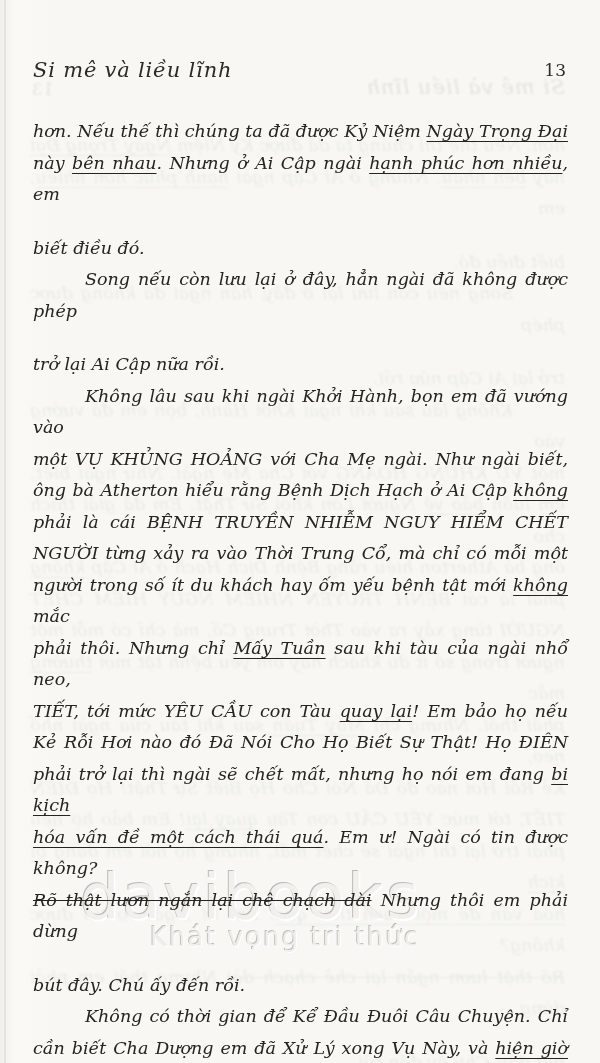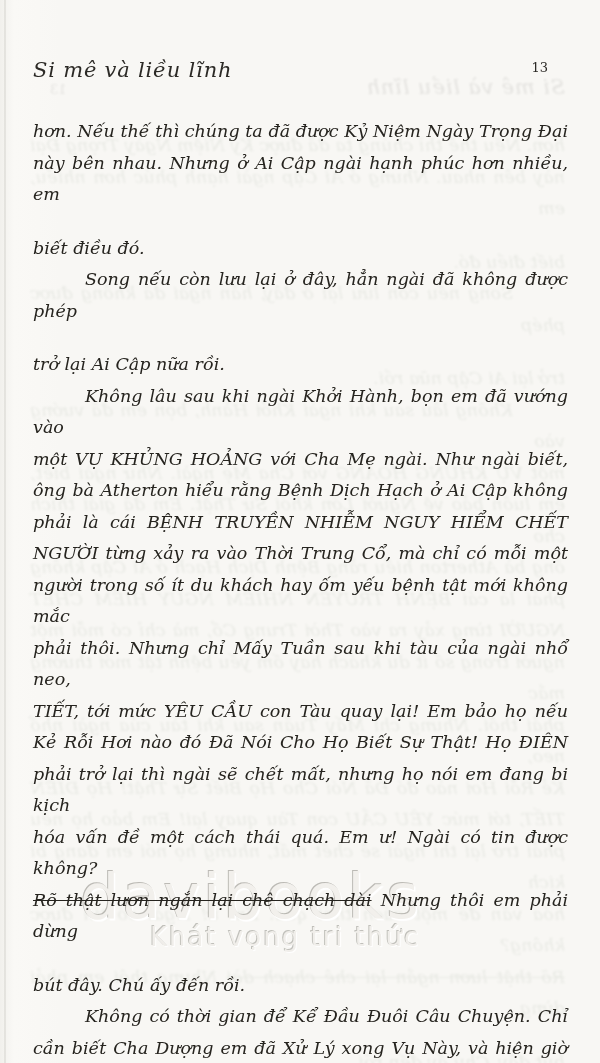--- a/index.html
+++ b/index.html
@@ -22,29 +22,29 @@
   
   .content { position:absolute; left:33px; top:58px; width:535px; z-index:2; }
 
   .page-header { position:relative; height:32px; }
   .book-title {
     display:block; 
     font-style:italic; font-size:21px; letter-spacing:0.8px;
     color:#2c2a26;
   }
   .page-number {
-    position:absolute; right:20px; top:2px;
-    font-size:13px; font-style:normal; color:#2c2a26;
+    position:absolute; right:2px; top:2px;
+    font-size:17px; font-style:normal; color:#2c2a26;
   }
 
   .letter-body { margin-top:26px; font-style:italic; font-size:17.5px; line-height:31.5px; }
   .line { text-align:justify; text-align-last:justify; white-space:normal; }
   .line.final { text-align-last:left;margin-top:22px; }
   .line.indent { text-indent:52px; }
-  .u  { text-decoration-thickness:1.2px; text-underline-offset:3.5px; }
+  .u  { text-decoration:underline; text-decoration-thickness:1.2px; text-underline-offset:3.5px; }
   .st { text-decoration:line-through; text-decoration-thickness:1.3px; }
 
   
   .watermark { position:absolute; inset:0; z-index:1; pointer-events:none; }
   .wm-logo {
     position:absolute; left:80px; top:860px;
     font-family:"DejaVu Sans","Liberation Sans",sans-serif;
     font-size:62px; font-weight:400; letter-spacing:3px;
     color:#f2f0ec;
     text-shadow:-1px -1px 0 rgba(138,137,130,0.55), 1.5px 1.5px 1px #ffffff;

